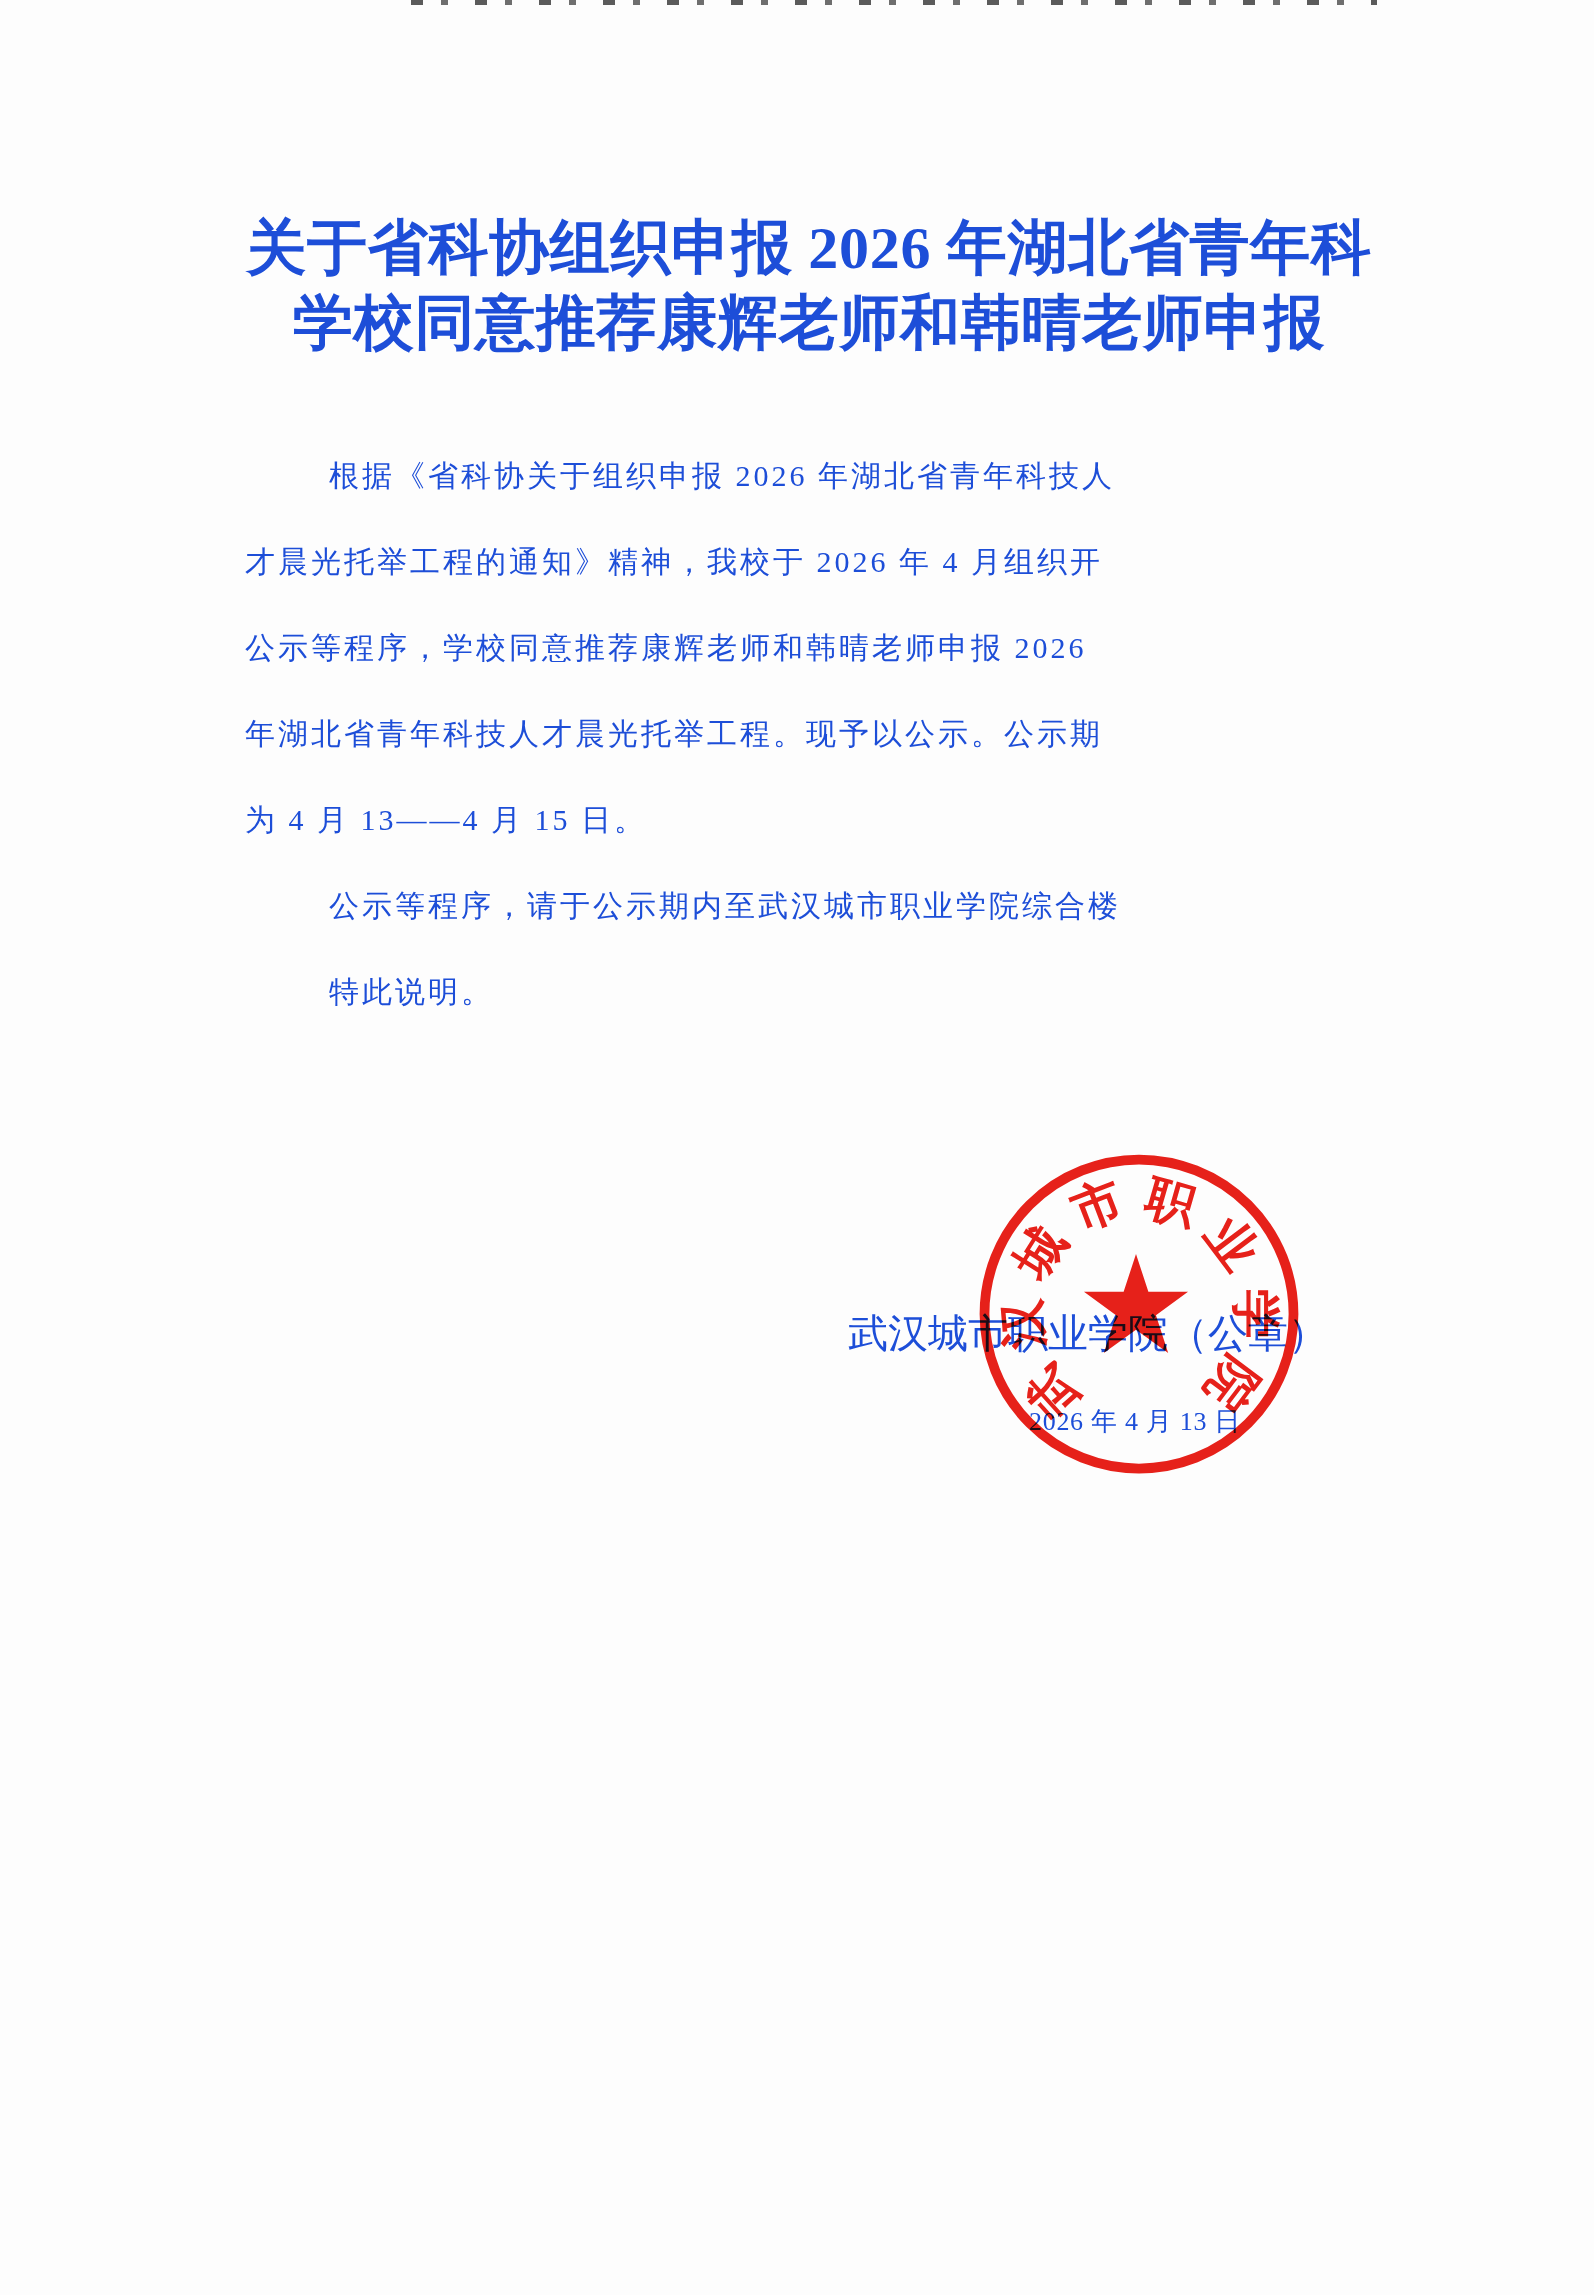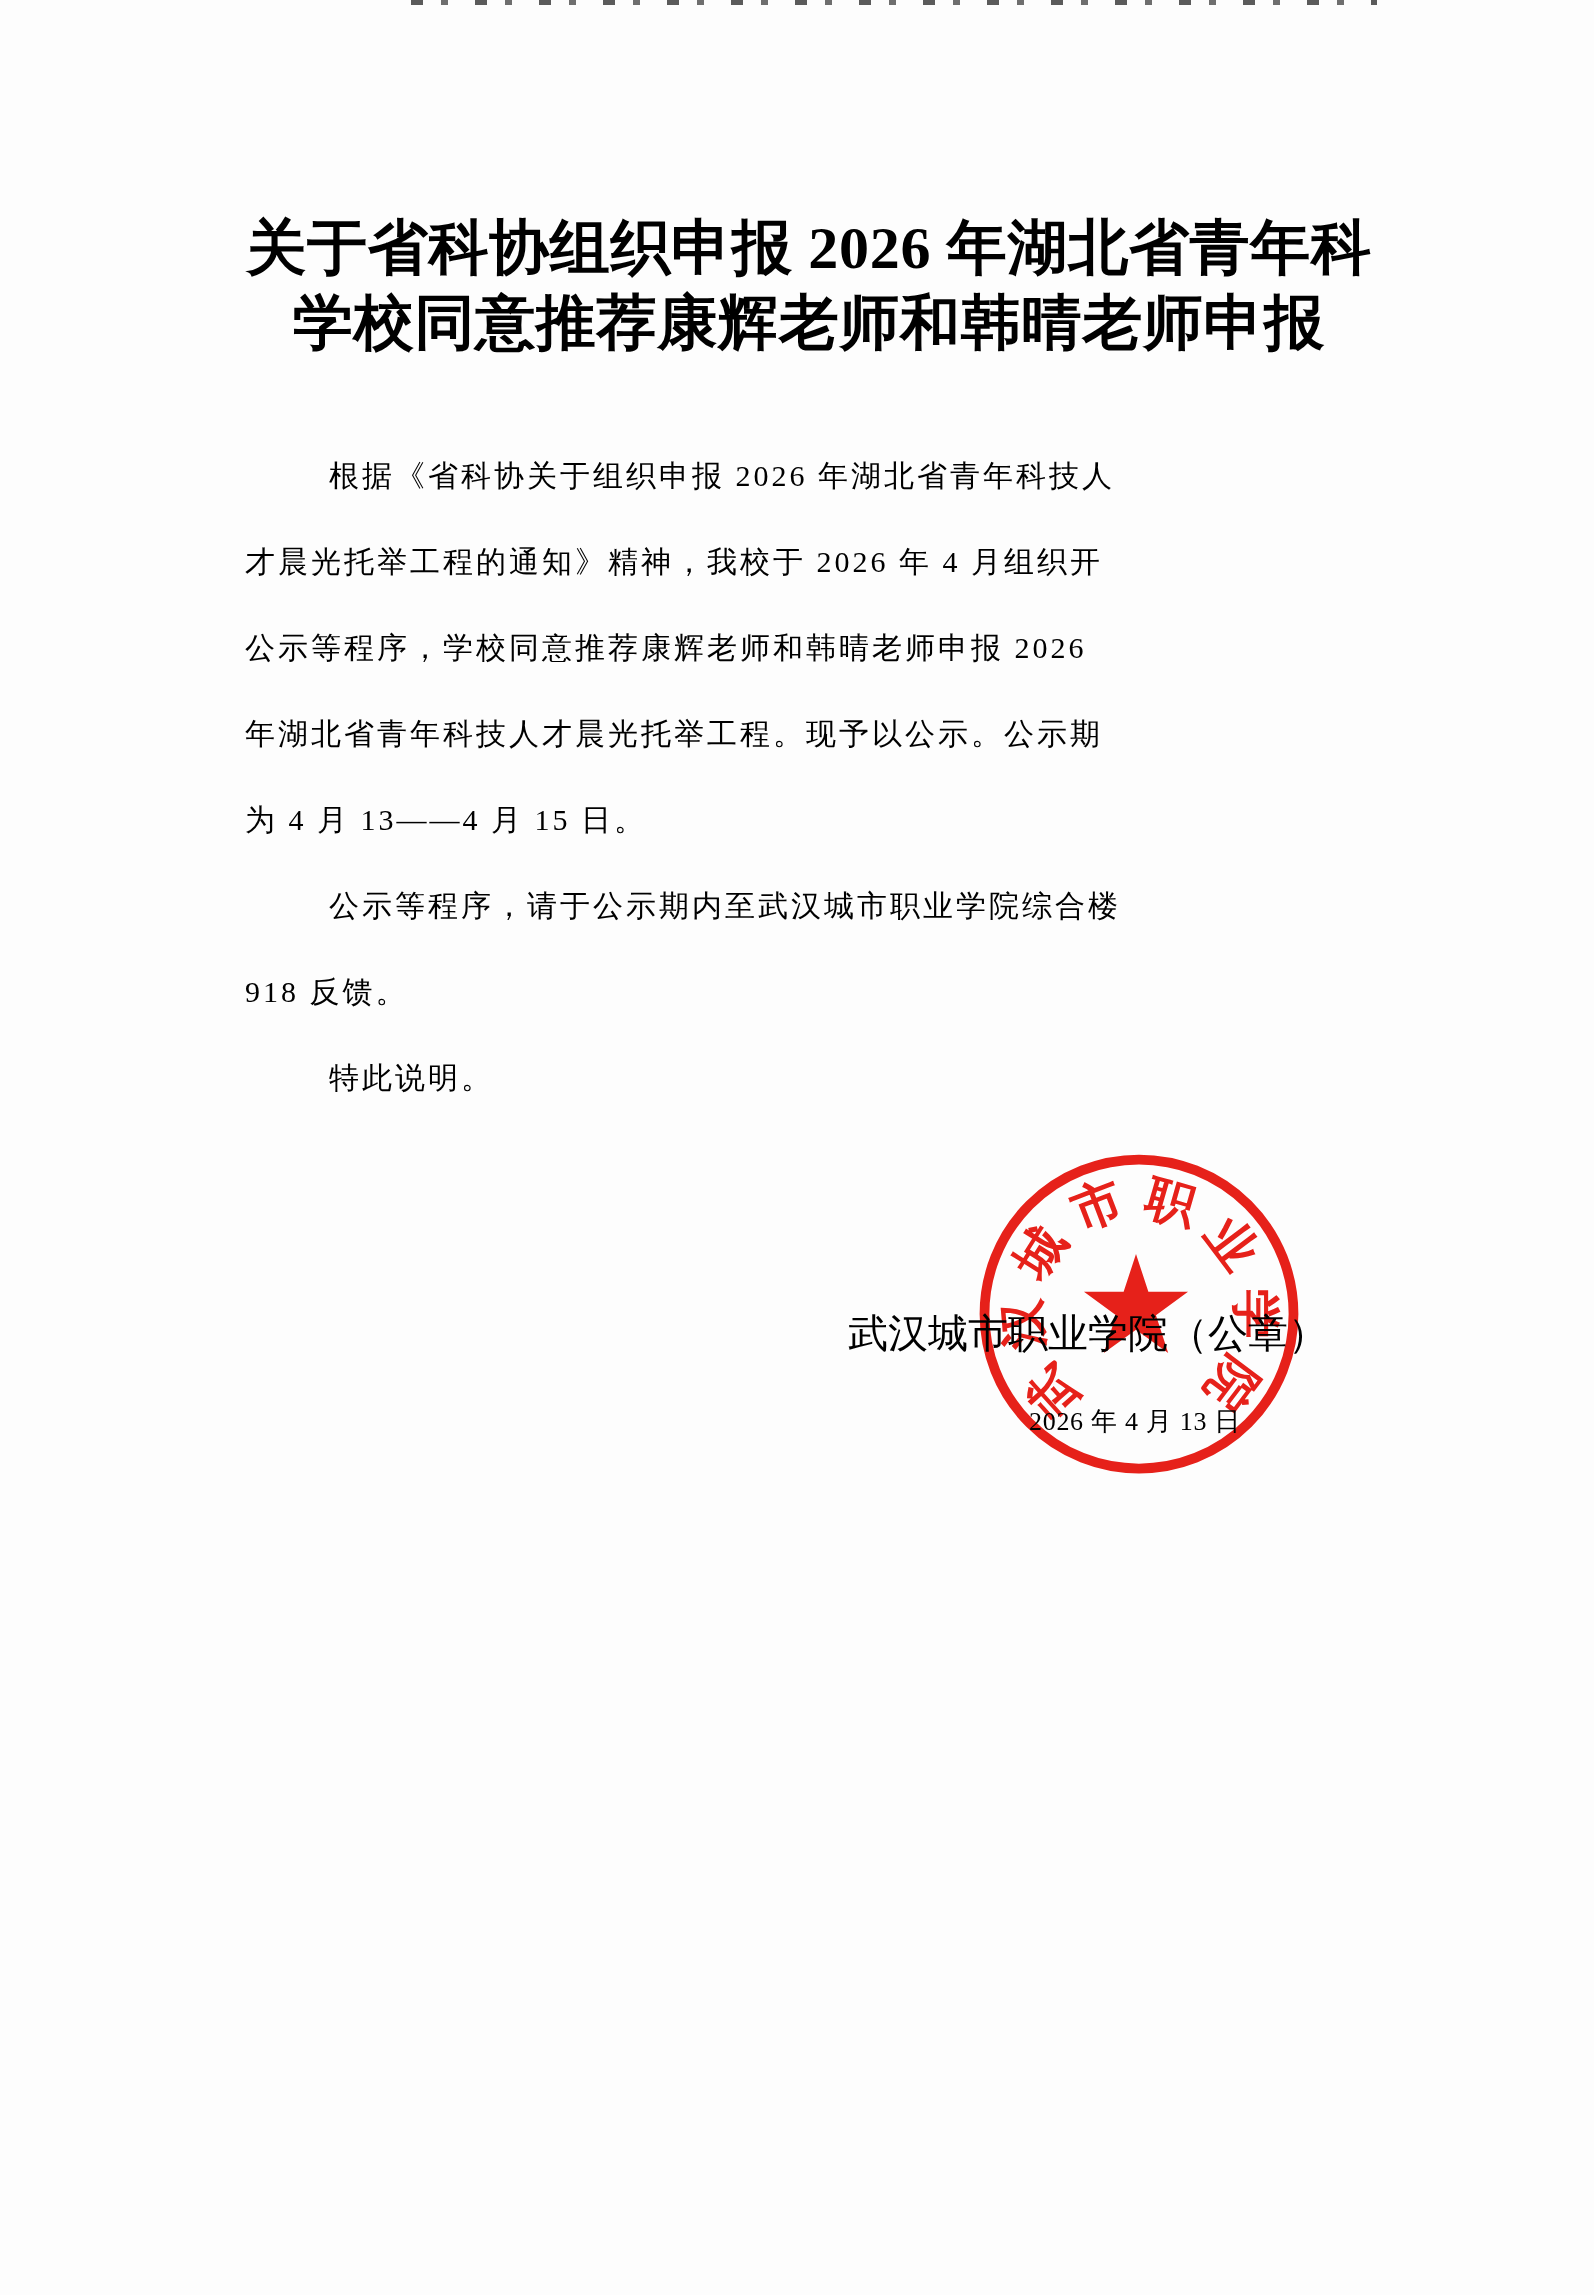--- a/index.html
+++ b/index.html
@@ -3,21 +3,21 @@
 <meta charset="utf-8">
 <style>
   html, body { margin: 0; padding: 0; background: #ffffff; }
   .page {
     position: relative;
     width: 1594px;
     height: 2295px;
     background: #fdfdfd;
     overflow: hidden;
     font-family: "Liberation Serif", "DejaVu Serif", serif;
-    color: #000000;
+    color: #1d4ed8;
   }
   
   .scan-artifact {
     position: absolute;
     left: 411px; top: 0; width: 966px; height: 4.5px;
     background: repeating-linear-gradient(90deg,
       rgba(15,15,15,0.85) 0 12px, transparent 12px 30px,
       rgba(15,15,15,0.75) 30px 37px, transparent 37px 64px);
     opacity: .8;
   }
@@ -82,21 +82,20 @@
     <div>学校同意推荐康辉老师和韩晴老师申报</div>
   </div>
 
   <div class="doc-body">
     <div class="body-line indent">根据《省科协关于组织申报 2026 年湖北省青年科技人</div>
     <div class="body-line">才晨光托举工程的通知》精神，我校于 2026 年 4 月组织开</div>
     <div class="body-line">公示等程序，学校同意推荐康辉老师和韩晴老师申报 2026</div>
     <div class="body-line">年湖北省青年科技人才晨光托举工程。现予以公示。公示期</div>
     <div class="body-line">为 4 月 13——4 月 15 日。</div>
     <div class="body-line indent">公示等程序，请于公示期内至武汉城市职业学院综合楼</div>
-    <div class="body-line">918 反馈。</div>
     <div class="body-line indent">特此说明。</div>
   </div>
 
   <div class="signature-org">武汉城市职业学院（公章）</div>
   <div class="signature-date">2026 年 4 月 13 日</div>
 
   <svg class="seal" viewBox="0 0 480 480" xmlns="http://www.w3.org/2000/svg" aria-hidden="true">
     <ellipse cx="240" cy="240" rx="206" ry="206" fill="none" stroke="#e8211a" stroke-width="13"></ellipse>
     <polygon fill="#e8211a" points="236,160 252.5,210.3 305.4,210.4 262.6,241.7 278.9,292.1 236,261 193.1,292.1 209.4,241.7 166.6,210.4 219.5,210.3"></polygon>
     <text transform="translate(124.8,343.7) rotate(-132)" text-anchor="middle" dominant-baseline="central">武</text>

